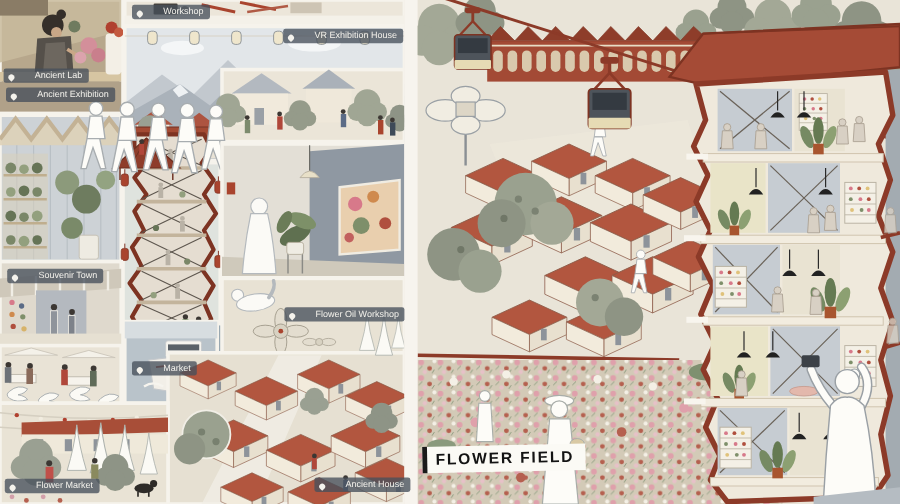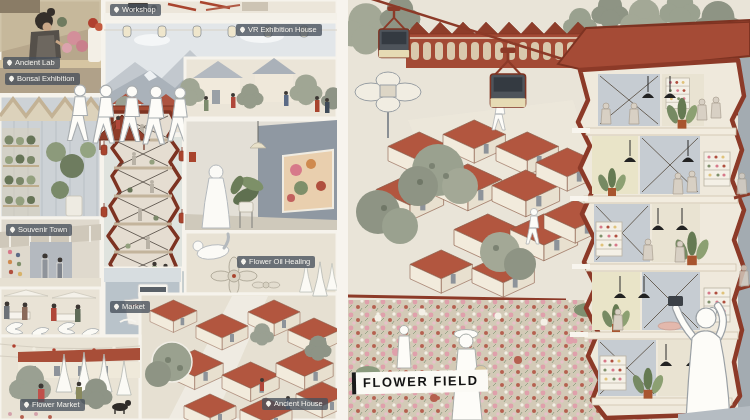--- a/index.html
+++ b/index.html
@@ -1,19 +1,19 @@
 <!DOCTYPE html>
 <html><head>
 <meta charset="utf-8">
 <style>
   html,body{margin:0;padding:0;background:#d8d4c9;font-family:"Liberation Sans",sans-serif;}
   .canvas{position:relative;width:750px;height:420px;overflow:hidden;background:#efe9dd;}
   .layer{position:absolute;top:0;}
   .gutter{position:absolute;left:337px;top:0;width:11px;height:420px;background:#f7f4ee;}
-  .chip{position:absolute;display:flex;align-items:center;gap:3px;background:rgba(70,80,91,0.78);
+  .chip{position:absolute;display:flex;align-items:flex-end;gap:17px;background:rgba(70,80,91,0.78);
         color:#f4f2ec;font-size:7.5px;line-height:1;padding:2px 5px 2px 4px;border-radius:2px;
         white-space:nowrap;z-index:5;}
   .pin{width:5px;height:5px;background:#f4f2ec;border-radius:50% 50% 50% 0;
        transform:rotate(-45deg);display:inline-block;flex:0 0 auto;}
   .field-label{position:absolute;left:352px;top:371px;background:#fbfaf5;color:#131313;
        font-size:13px;font-weight:700;letter-spacing:1.5px;padding:3px 9px 4px 7px;
        border-left:4px solid #1a1a1a;transform:rotate(-1.2deg);z-index:5;}
   svg{display:block;}
 </style>
 </head>
@@ -707,35 +707,35 @@
   <div class="chip" style="left:110px;top:4px">
     <span class="pin"></span>
     <span>Workshop</span>
   </div>
   <div class="chip" style="left:236px;top:24px">
     <span class="pin"></span>
     <span>VR Exhibition House</span>
   </div>
   <div class="chip" style="left:5px;top:73px">
     <span class="pin"></span>
-    <span>Bonsai Exhibition</span>
+    <span>Ancient Exhibition</span>
   </div>
   <div class="chip" style="left:6px;top:224px">
     <span class="pin"></span>
     <span>Souvenir Town</span>
   </div>
   <div class="chip" style="left:237px;top:256px">
     <span class="pin"></span>
-    <span>Flower Oil Healing</span>
+    <span>Flower Oil Workshop</span>
   </div>
   <div class="chip" style="left:110px;top:301px">
     <span class="pin"></span>
     <span>Market</span>
   </div>
-  <div class="chip" style="left:20px;top:399px">
+  <div class="chip" style="left:4px;top:399px">
     <span class="pin"></span>
     <span>Flower Market</span>
   </div>
   <div class="chip" style="left:262px;top:398px">
     <span class="pin"></span>
     <span>Ancient House</span>
   </div>
   <div class="field-label">FLOWER FIELD</div>
 
 </div>

